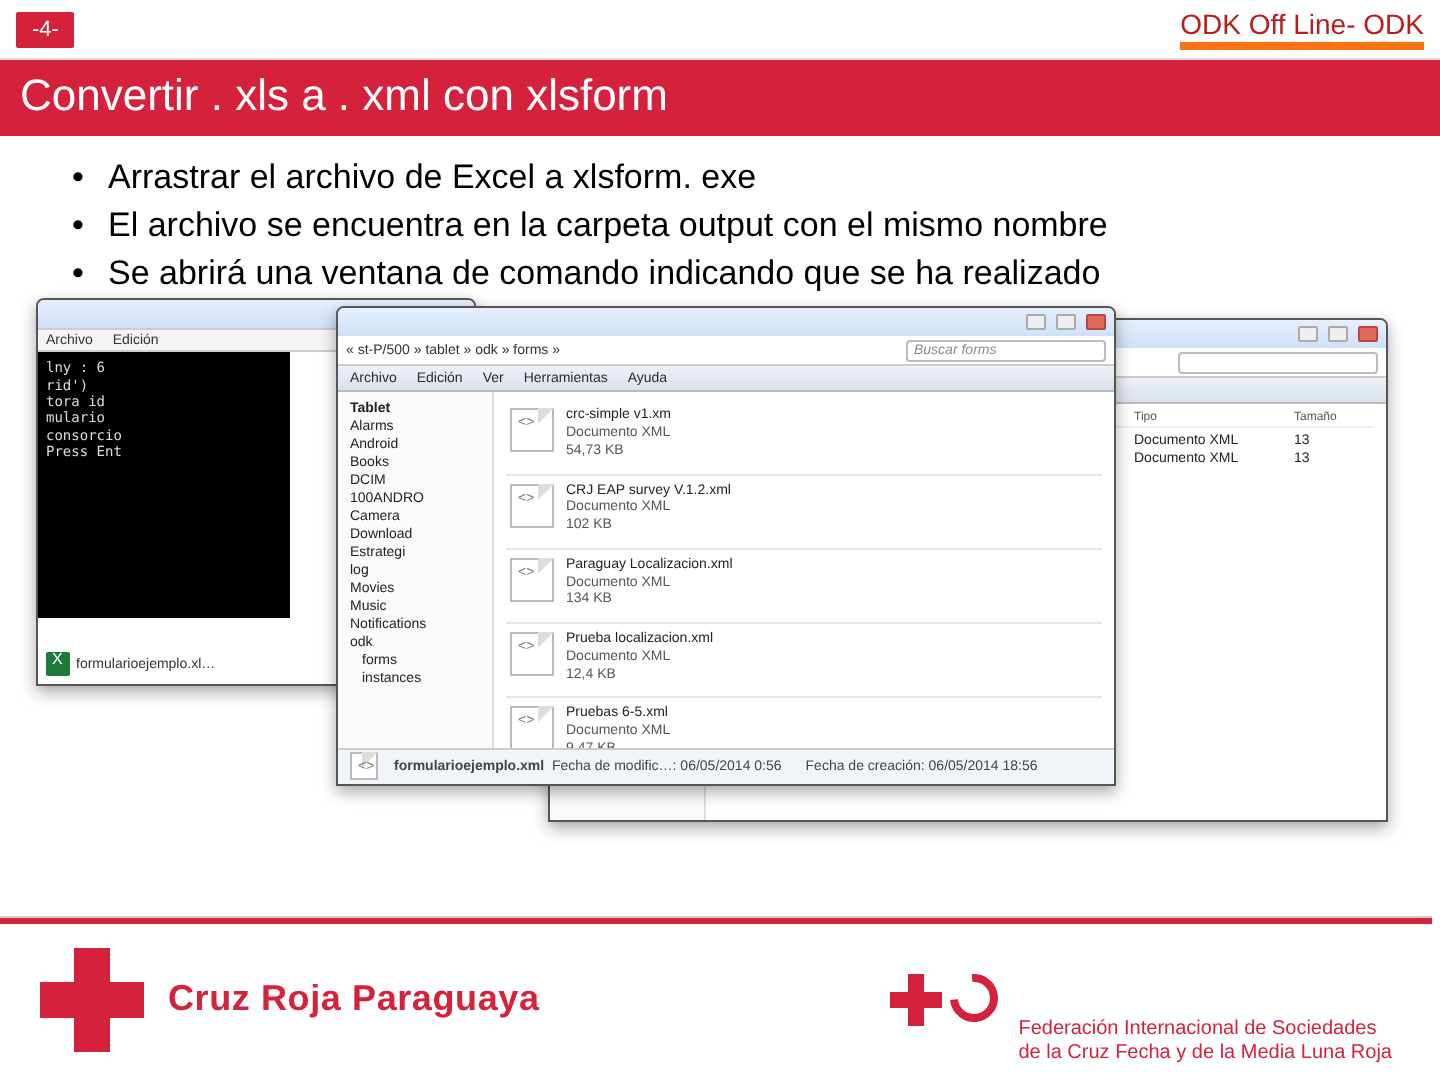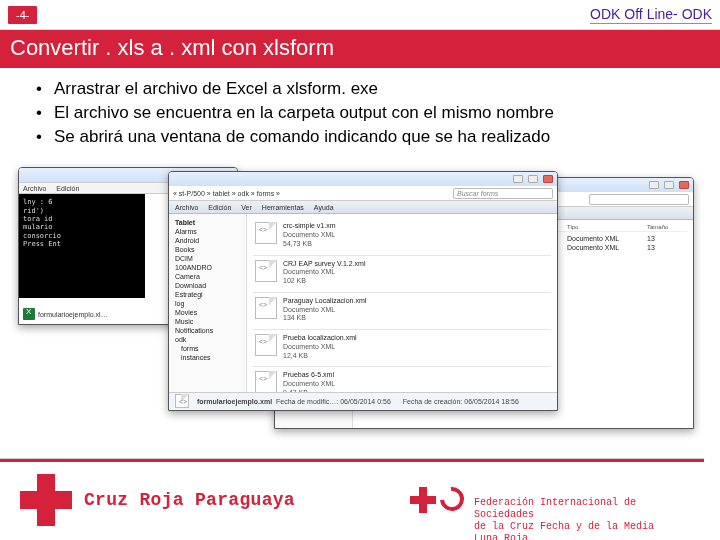--- a/index.html
+++ b/index.html
@@ -1,32 +1,32 @@
 <!DOCTYPE html>
 <html><head>
 <meta charset="utf-8">
 <style>
   * { margin: 0; padding: 0; box-sizing: border-box; }
   body { width: 720px; height: 540px; font-family: Arial, sans-serif; background: #fff; position: relative; overflow: hidden; }
   .topbar { display: flex; align-items: center; justify-content: space-between; padding: 2px 8px; border-bottom: 1px solid rgba(0,0,0,.15); height: 30px; }
   .topbar-left { display: flex; align-items: center; gap: 8px; }
   .page-badge { background: #d4213c; color: #fff; font-size: 11px; padding: 3px 8px; border-radius: 1px; }
-  .topright { color: #4c1d95; font-size: 14px; border-bottom: 1px solid #f97316; padding-bottom: 1px; }
+  .topright { color: #b91c1c; font-size: 14px; border-bottom: 4px solid #f97316; padding-bottom: 1px; }
   .titlebar { background: #d4213c; color: #fff; font-size: 22px; padding: 5px 10px 7px; }
-  .content { padding: 10px 34px 22px; font-size: 17px; color: #000; line-height: 1.28; }
+  .content { padding: 10px 34px 4px; font-size: 17px; color: #000; line-height: 1.28; }
   .content ul { list-style: none; }
   .content li { position: relative; padding-left: 20px; margin-bottom: 2px; }
   .content li::before { content: "•"; position: absolute; left: 2px; }
   .screens { position: relative; height: 280px; margin-top: -4px; padding: 0 18px; }
   .win { position: absolute; border: 1px solid #555; background: #fff; box-shadow: 0 3px 8px rgba(0,0,0,.35); border-radius: 4px 4px 0 0; overflow: hidden; font-size: 8px; color: #333; }
   .win-head { height: 14px; background: linear-gradient(#e6f0fd,#cfe0f7); display: flex; align-items: center; justify-content: flex-end; padding: 0 4px; gap: 5px; }
   .win-btn { width: 10px; height: 8px; background: #eee; border: 1px solid #aaa; border-radius: 1px; }
   .win-btn.close { background: #e06b5a; border-color: #b44; }
   .menu { height: 12px; background: #f3f3f3; border-top: 1px solid #ccc; border-bottom: 1px solid #ccc; font-size: 7px; color: #333; padding-left: 4px; display: flex; gap: 10px; align-items: center; }
-  .win.cmd { left: 18px; top: 0; width: 220px; height: 158px; }
+  .win.cmd { left: 18px; top: 0; width: 220px; height: 194px; }
   .cmd .menu { background: #f4f4f4; }
   .cmd-body { display: flex; height: calc(100% - 26px); }
   .cmd-black { background: #000; color: #ddd; width: 58%; height: 80%; padding: 4px 4px; font-family: Consolas, monospace; font-size: 7px; white-space: pre; line-height: 1.2; overflow: hidden; }
   .cmd-right { flex: 1; background: #fff; }
   .cmd-bottom { position: absolute; left: 4px; bottom: 4px; font-size: 7px; color: #333; display: flex; align-items: center; gap: 3px; }
   .xls-icon { width: 12px; height: 12px; background: #1f7a3a; position: relative; border-radius: 1px; }
   .xls-icon::after { content: "X"; color: #fff; font-size: 8px; position: absolute; left: 3px; top: -1px; }
   .win.exp1 { left: 168px; top: 4px; width: 390px; height: 240px; }
   .win.exp2 { left: 274px; top: 10px; width: 420px; height: 252px; background: #fff; }
   .addr { height: 15px; background: #fff; border-bottom: 1px solid #ccc; display: flex; align-items: center; gap: 4px; padding: 0 4px; font-size: 7px; }
@@ -50,21 +50,21 @@
   .tile { padding: 4px 2px 6px; border-bottom: 1px solid #e5e5e5; display: flex; gap: 6px; align-items: flex-start; }
   .tile:last-child{border-bottom:none}
   .doc-ico { width: 22px; height: 22px; border: 1px solid #bbb; background: #fff; position: relative; flex: none; }
   .doc-ico::before { content: ""; position: absolute; right: -1px; top: -1px; border: 4px solid transparent; border-left-color: #ddd; border-top-color: #ddd; }
   .doc-ico.xml::after { content: "<>"; position: absolute; left: 3px; top: 3px; font-size: 7px; color: #777; }
   .tile .meta { font-size: 7px; color: #555; line-height: 1.25; }
   .tile .meta .name { color: #222; }
   .tile.sel { background: #dce8f8; outline: 1px solid #9ec3ef; }
   .status { position: absolute; left: 0; right: 0; bottom: 0; height: 18px; background: #f1f4f9; border-top: 1px solid #ccc; font-size: 7px; color: #444; display: flex; align-items: center; gap: 12px; padding-left: 28px; }
   .status .doc-ico { width: 14px; height: 14px; position: absolute; left: 6px; top: 1px; }
-  .footer { position: absolute; left: 0; right: 16px; bottom: 0; height: 82px; border-top: 1px solid #ccc; background: #fff; display: flex; align-items: center; justify-content: space-between; padding: 0 20px; font-family: Liberation Mono, monospace; }
+  .footer { position: absolute; left: 0; right: 4px; bottom: 0; height: 82px; border-top: 1px solid #ccc; background: #fff; display: flex; align-items: center; justify-content: space-between; padding: 0 20px; }
   .footer::before { content:""; position:absolute; left:0; right:0; top:0; height:3px; background:#d4213c; }
   .logo-left { display: flex; align-items: center; gap: 12px; }
   .cross { width: 52px; height: 52px; position: relative; }
   .cross::before, .cross::after { content: ""; position: absolute; background: #d4213c; }
   .cross::before { left: 17px; top: 0; width: 18px; height: 52px; }
   .cross::after  { left: 0; top: 17px; width: 52px; height: 18px; }
   .logo-text { color: #d4213c; font-weight: bold; font-size: 18px; letter-spacing: .3px; }
   .logo-right { display: flex; align-items: center; gap: 10px; }
   .dual { display: flex; gap: 4px; }
   .cross.sm { width: 26px; height: 26px; }

